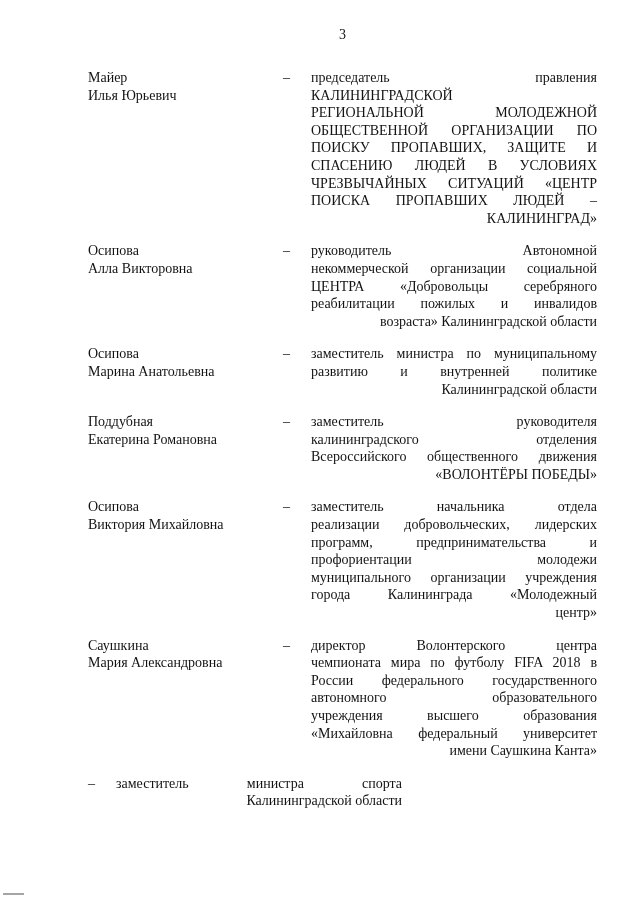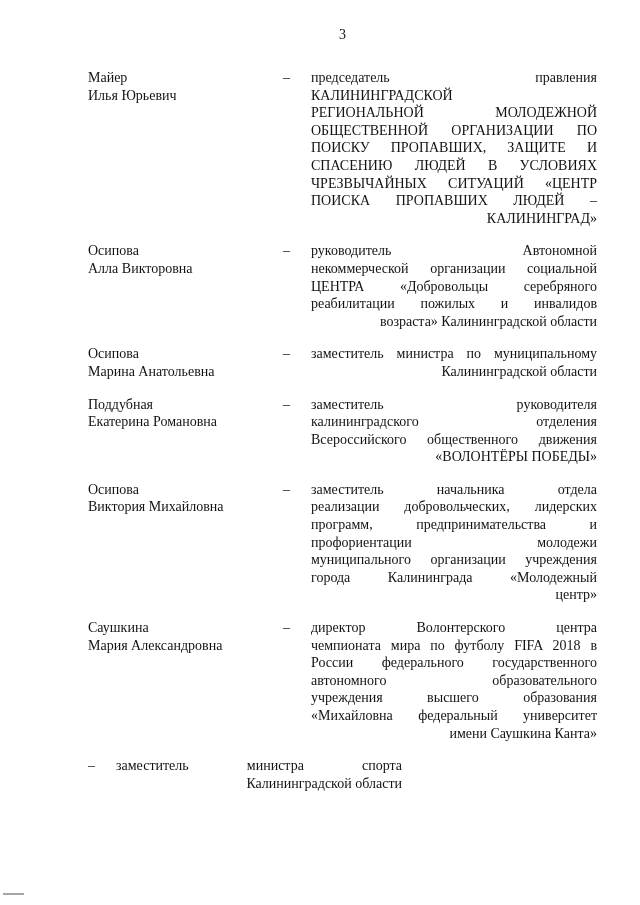--- a/index.html
+++ b/index.html
@@ -107,20 +107,21 @@
         </div>
       </div>
       <div class="entry">
         <div class="entry-name">
           <div>Осипова</div>
           <div>Марина Анатольевна</div>
         </div>
         <div class="entry-dash">–</div>
         <div class="entry-role">
           <div class="role-line justify">заместитель министра по муниципальному</div>
+          <div class="role-line justify">развитию и внутренней политике</div>
           <div class="role-line">Калининградской области</div>
         </div>
       </div>
       <div class="entry">
         <div class="entry-name">
           <div>Поддубная</div>
           <div>Екатерина Романовна</div>
         </div>
         <div class="entry-dash">–</div>
         <div class="entry-role">

